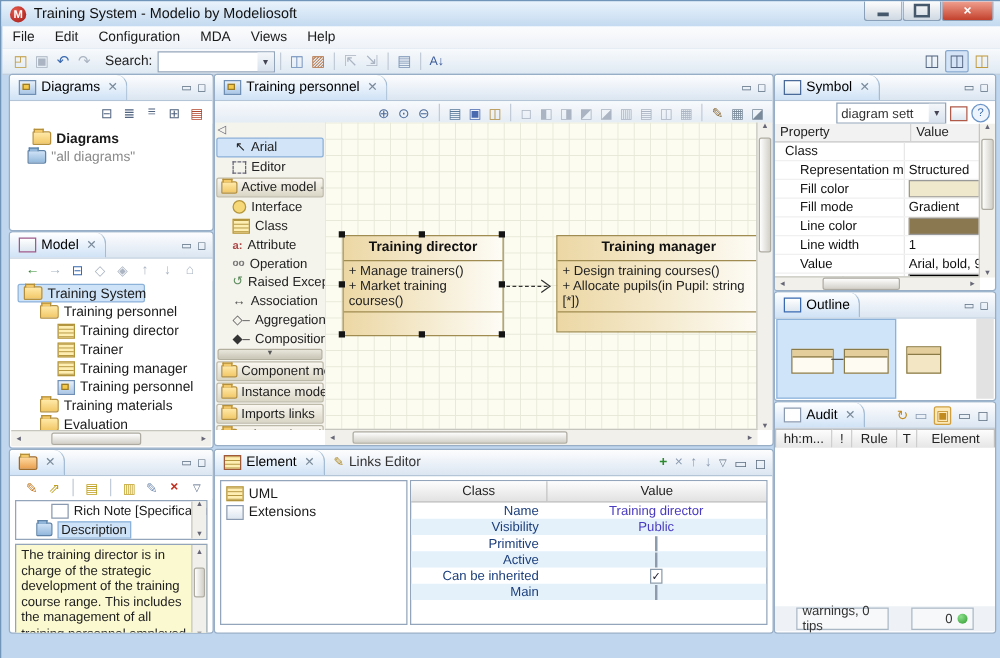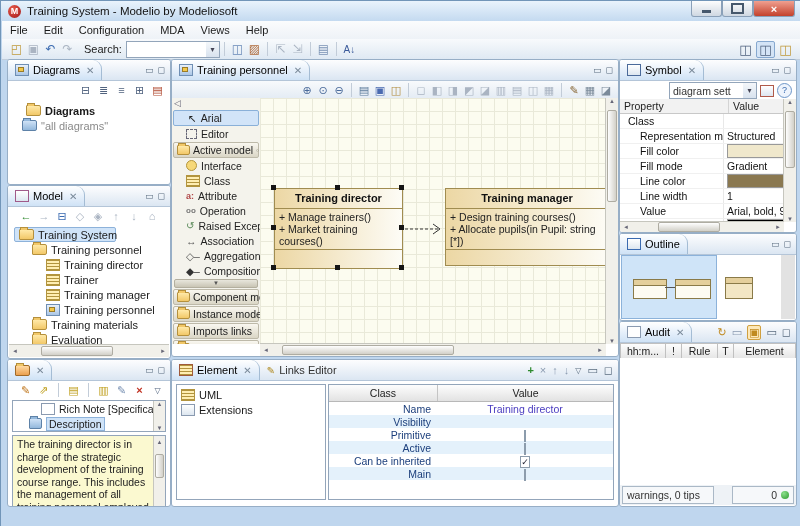--- a/index.html
+++ b/index.html
@@ -111,21 +111,21 @@
   .oviewport{position:absolute;left:0;top:0;width:96px;height:100%;background:#cfe4f8;border:1px solid #8cb2da;box-sizing:border-box;}
   .obox{position:absolute;border:1px solid #8a7a48;background:#fdfbf2;}
   .obox .oh{height:5px;background:#e4cf9c;border-bottom:1px solid #8a7a48;font-size:4px;line-height:5px;text-align:center;color:#333;overflow:hidden;}
   .oline{position:absolute;height:1px;background:#555;}
   .ogrey{position:absolute;right:0;top:0;width:14px;height:100%;background:#e2e2e2;}
   
   .ahead{display:flex;height:16px;font-size:10.5px;}
   .ahead>div{display:flex;align-items:center;justify-content:center;background:linear-gradient(#fdfdfd,#e6e6e6);border:1px solid #c0c0c0;border-left:none;color:#222;}
   .ahead>div:first-child{border-left:1px solid #c0c0c0;}
   .abody{position:absolute;top:36px;left:0;right:0;bottom:24px;background:#fff;}
-  .afoot{position:absolute;left:0;right:0;bottom:1px;height:18px;display:flex;gap:18px;padding:1px 2px;background:#eef2f6;}
+  .afoot{position:absolute;left:0;right:0;bottom:1px;height:18px;display:flex;gap:18px;padding:1px 17px;background:#eef2f6;}
   .afcell{border:1px solid #aab8c6;background:#f6f8fa;display:flex;align-items:center;padding:0 4px;font-size:10.5px;color:#333;}
   .dot{width:8px;height:8px;border-radius:50%;background:radial-gradient(circle at 35% 30%,#8ce08c,#2e9a2e);margin-left:4px;}
   
   .nlist{margin:1px 4px;border:1px solid #93a5ba;background:#fff;height:30px;position:relative;overflow:hidden;}
   .ntext{margin:3px 4px;border:1px solid #93a5ba;background:#fbf9d0;height:74px;padding:2px 14px 2px 4px;font-size:10.5px;line-height:12.5px;color:#222;position:relative;overflow:hidden;}
   .ntsb{position:absolute;top:0;bottom:0;right:0;width:11px;background:#f1f0ea;border-left:1px solid #c6c6be;}
   .arrow-svg{position:absolute;}
 </style>
 </head>
 <body>
@@ -506,20 +506,21 @@
       <div class="ethead">
         <div class="ethc1">Class</div>
         <div class="ethc2">Value</div>
       </div>
       <div class="erow">
         <div class="elbl">Name</div>
         <div class="eval">Training director</div>
       </div>
       <div class="erow">
         <div class="elbl">Visibility</div>
+        <div class="eval">Public</div>
       </div>
       <div class="erow">
         <div class="elbl">Primitive</div>
         <div class="eval"><span class="cb"></span></div>
       </div>
       <div class="erow">
         <div class="elbl">Active</div>
         <div class="eval"><span class="cb"></span></div>
       </div>
       <div class="erow">

